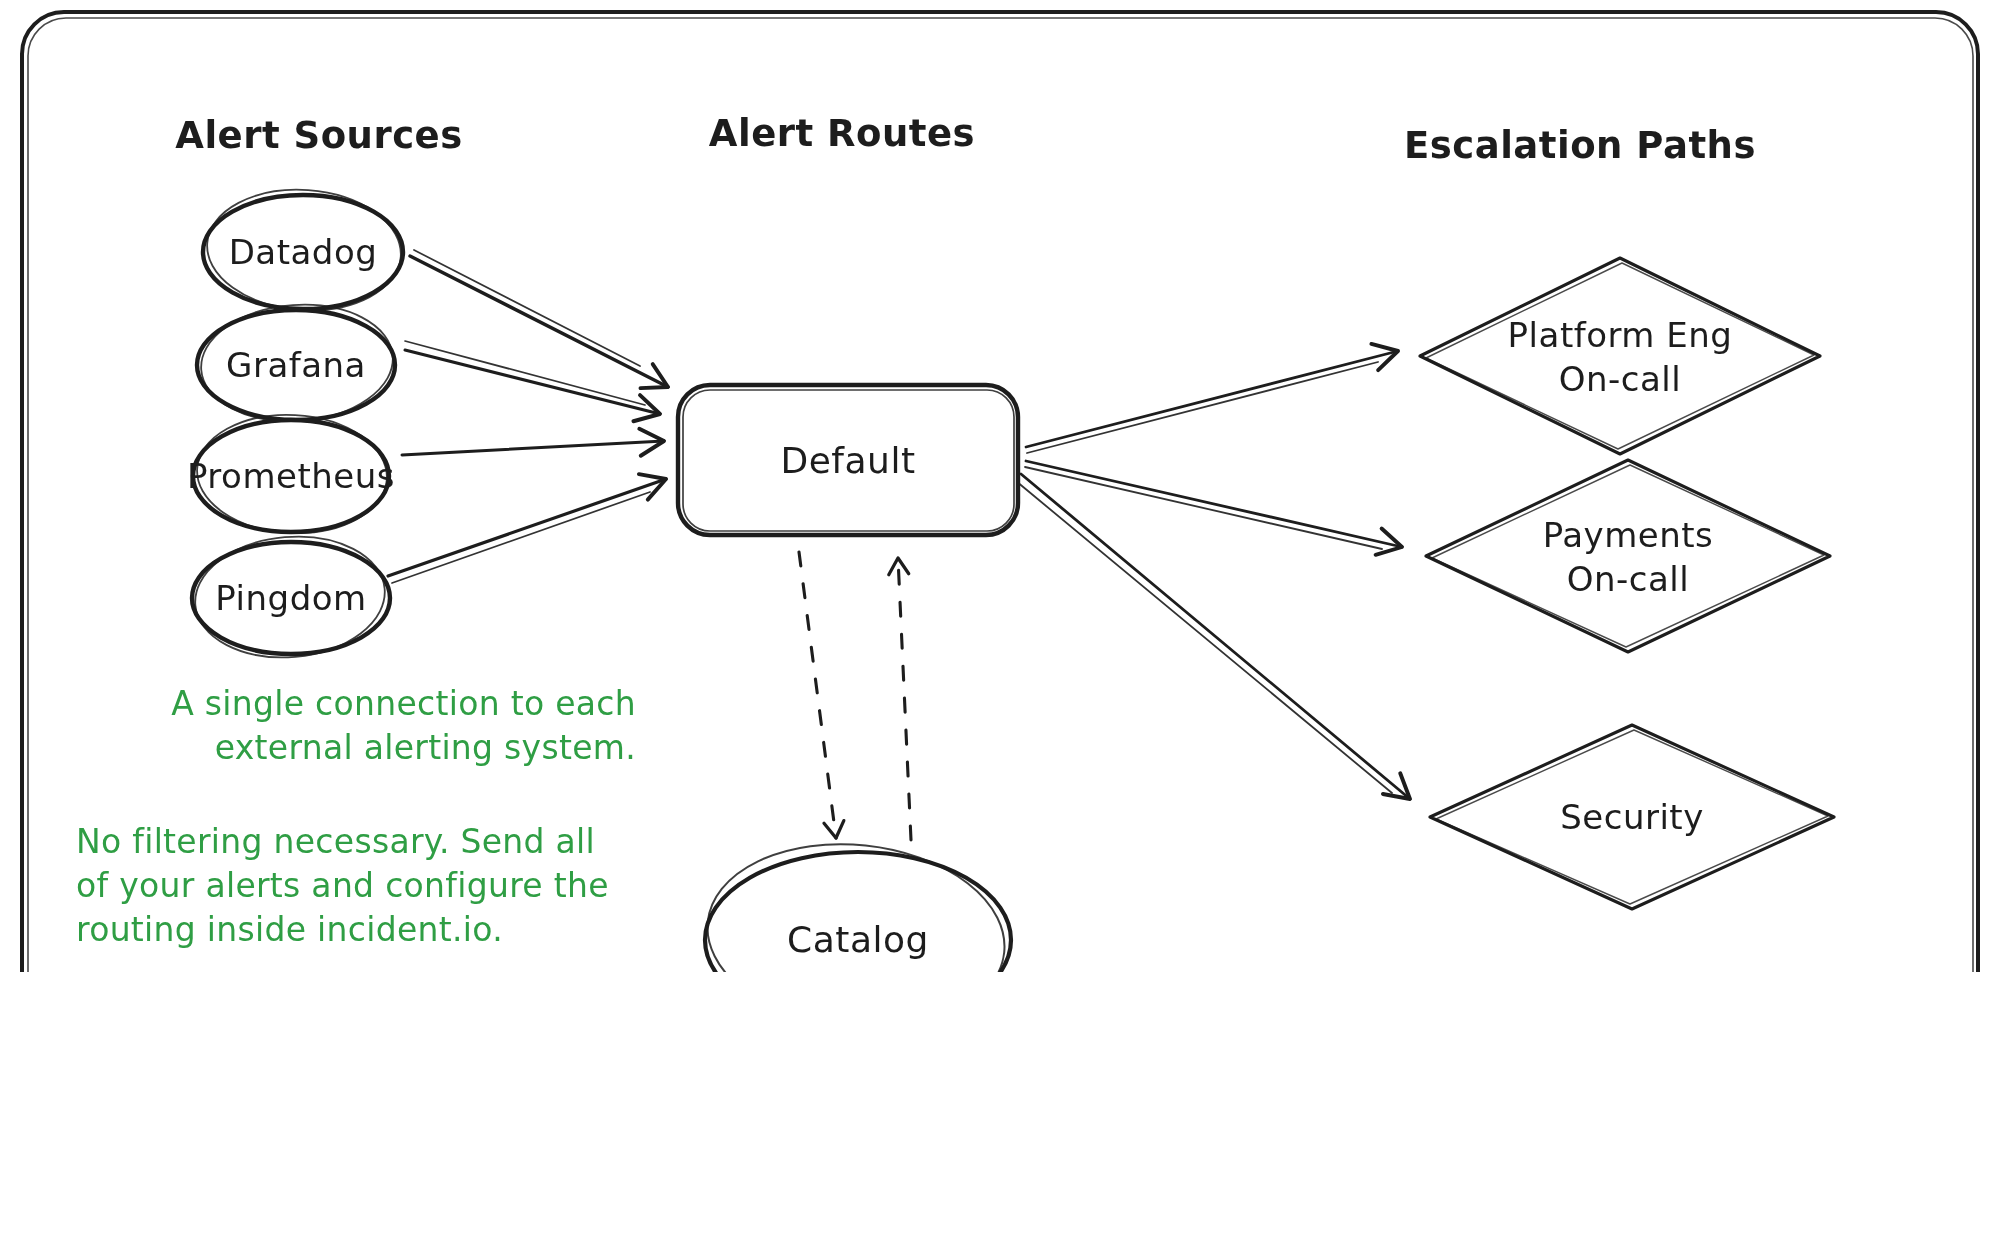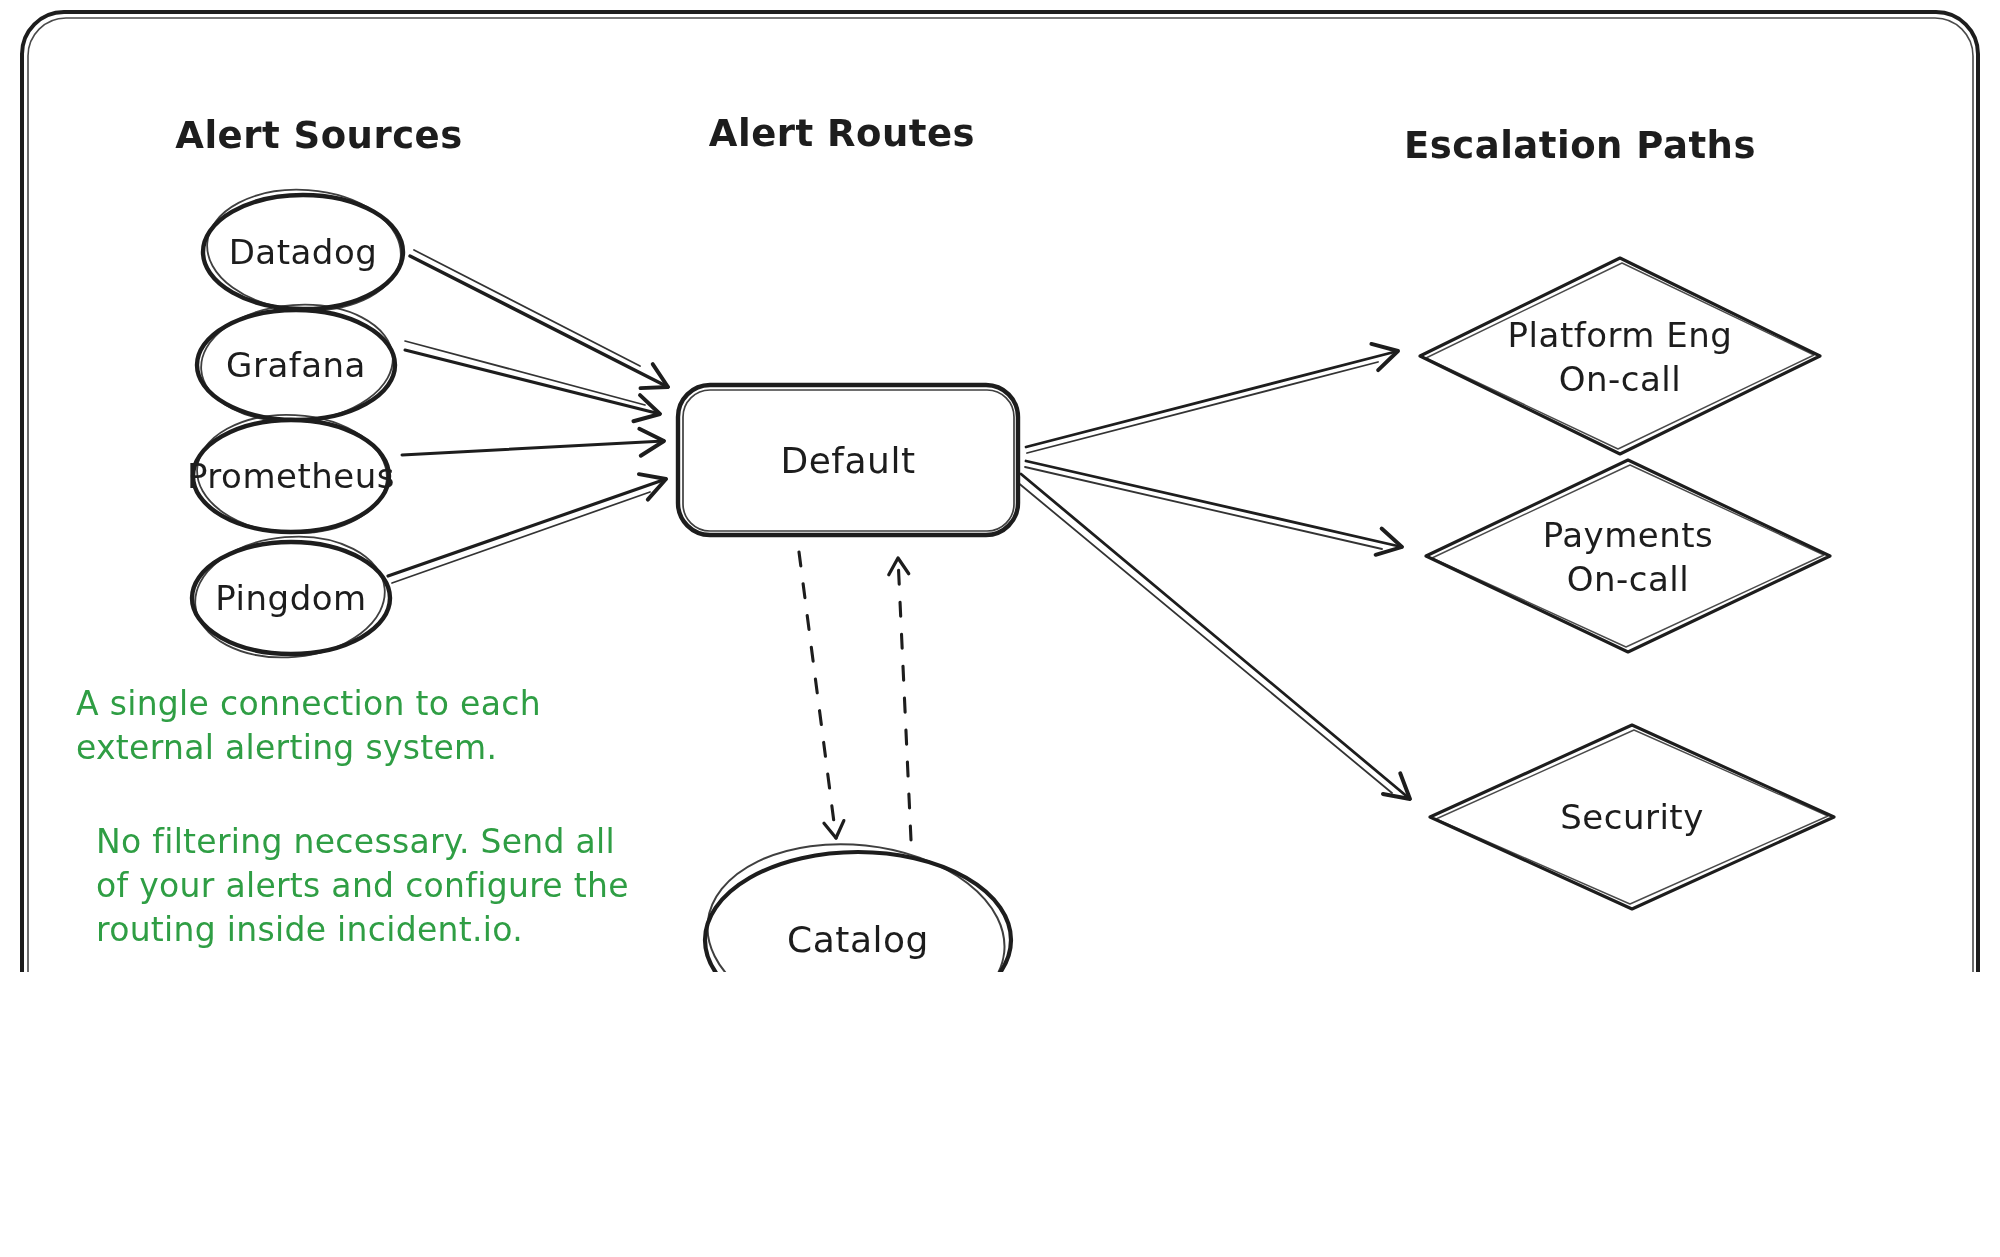--- a/index.html
+++ b/index.html
@@ -121,18 +121,18 @@
       <text class="node-label" x="1628" y="591" text-anchor="middle">On-call</text>
     </g>
 
     <g>
       <path class="shape" d="M1430 817 L1632 725 L1834 817 L1632 909 Z" stroke-width="3.1" stroke-linejoin="round"></path>
       <path class="sketch" d="M1436 819 L1634 730 L1828 816 L1630 904 Z" stroke-width="1.4" opacity="0.8" stroke-linejoin="round"></path>
       <text class="node-label" x="1632" y="829" text-anchor="middle">Security</text>
     </g>
   </svg>
 
-  <div class="note" style="left:76px; top:682px; width:560px;">A single connection to each
+  <div class="note" style="left:76px; top:682px; width:560px;text-align:right;">A single connection to each
 external alerting system.</div>
-  <div class="note" style="left:76px; top:820px; width:600px;margin-left:20px;">No filtering necessary. Send all
+  <div class="note" style="left:76px; top:820px; width:600px;">No filtering necessary. Send all
 of your alerts and configure the
 routing inside incident.io.</div>
 </div>
 
 </body></html>

